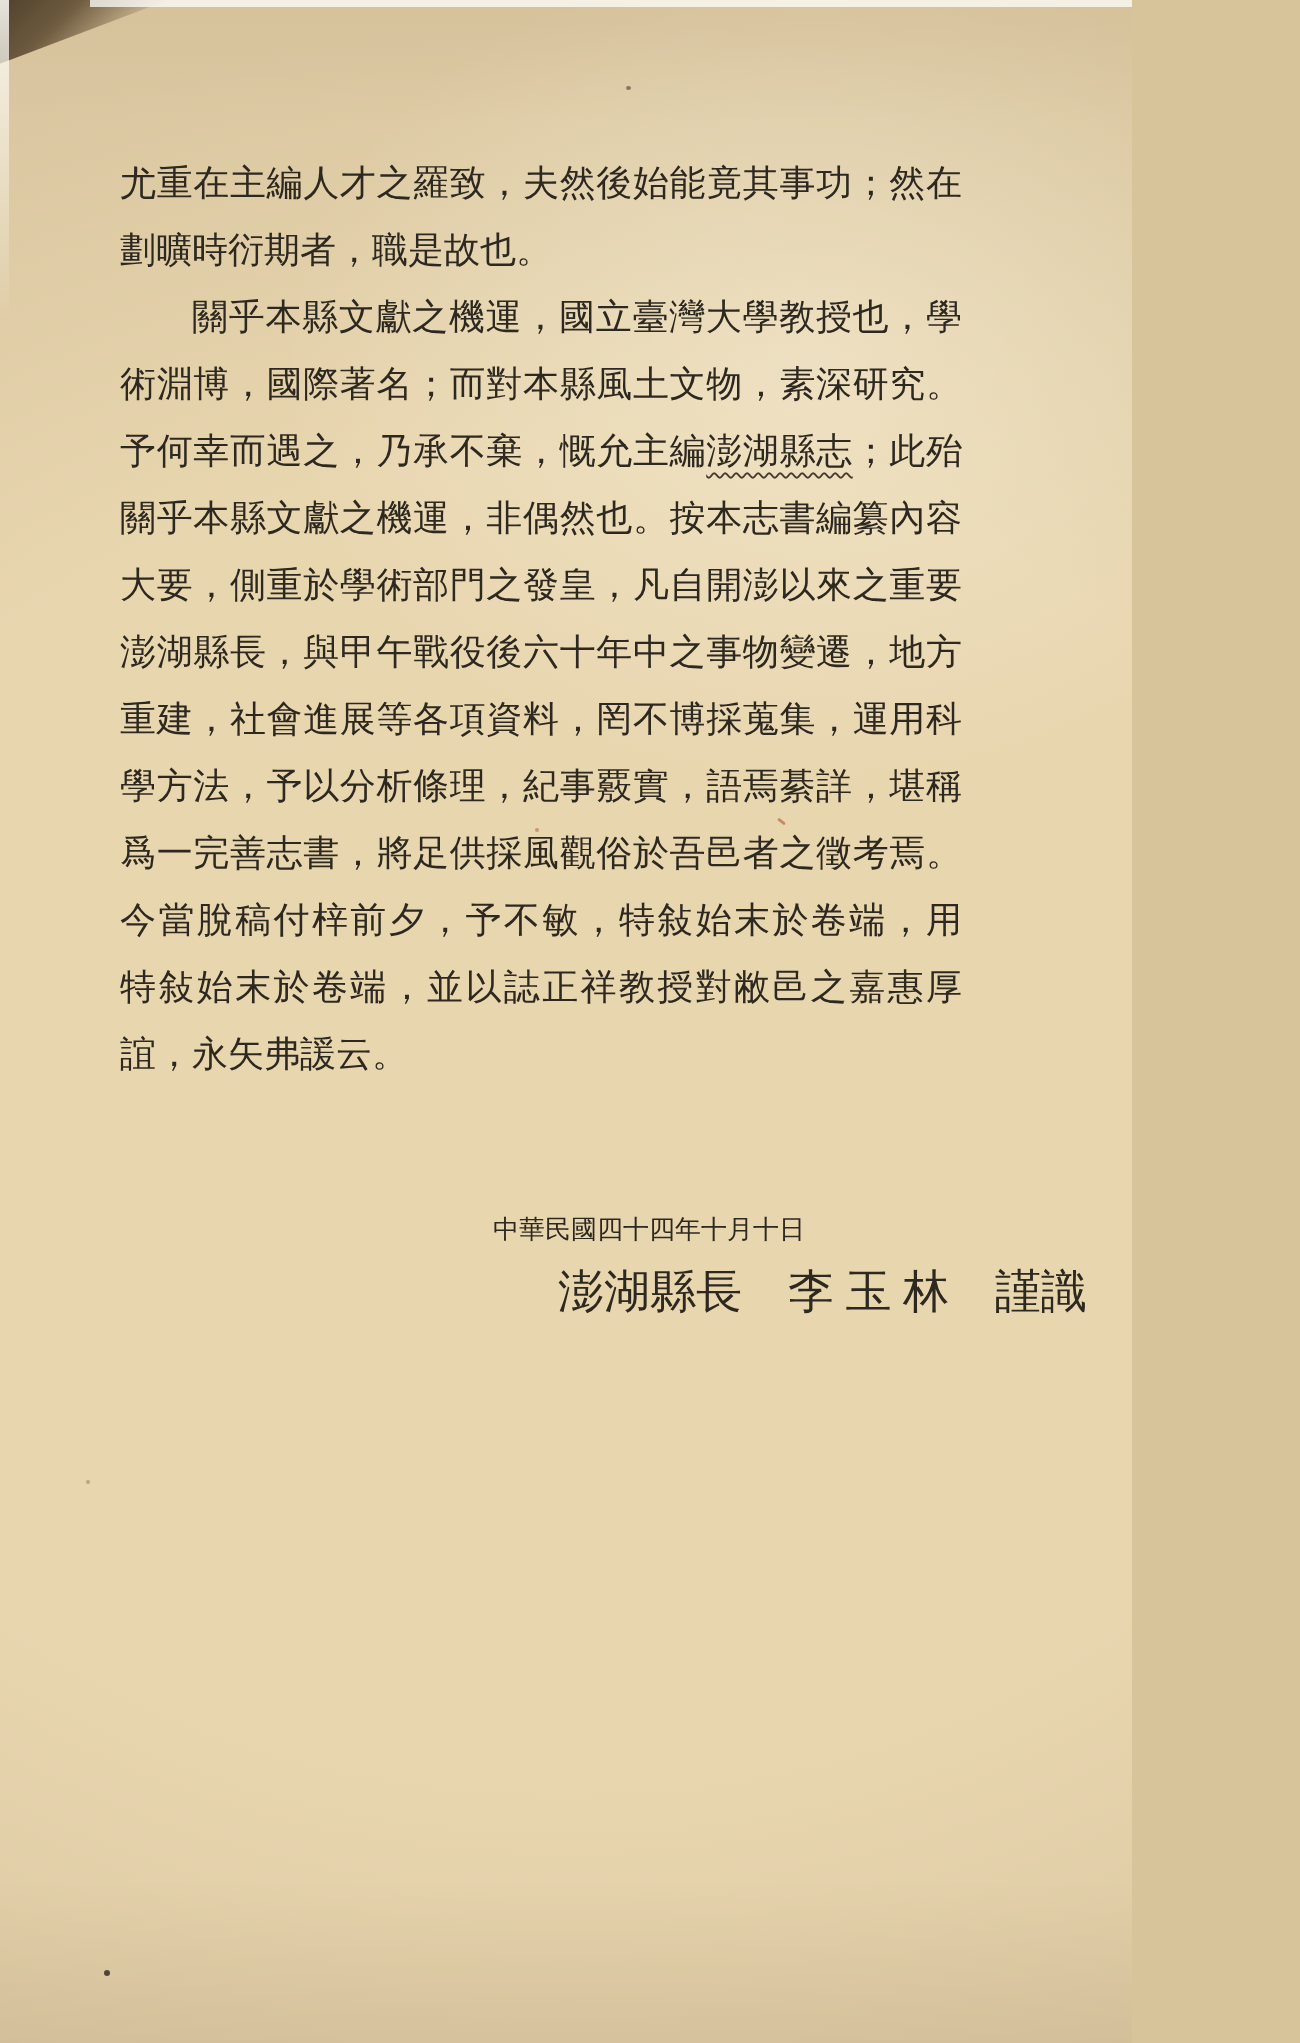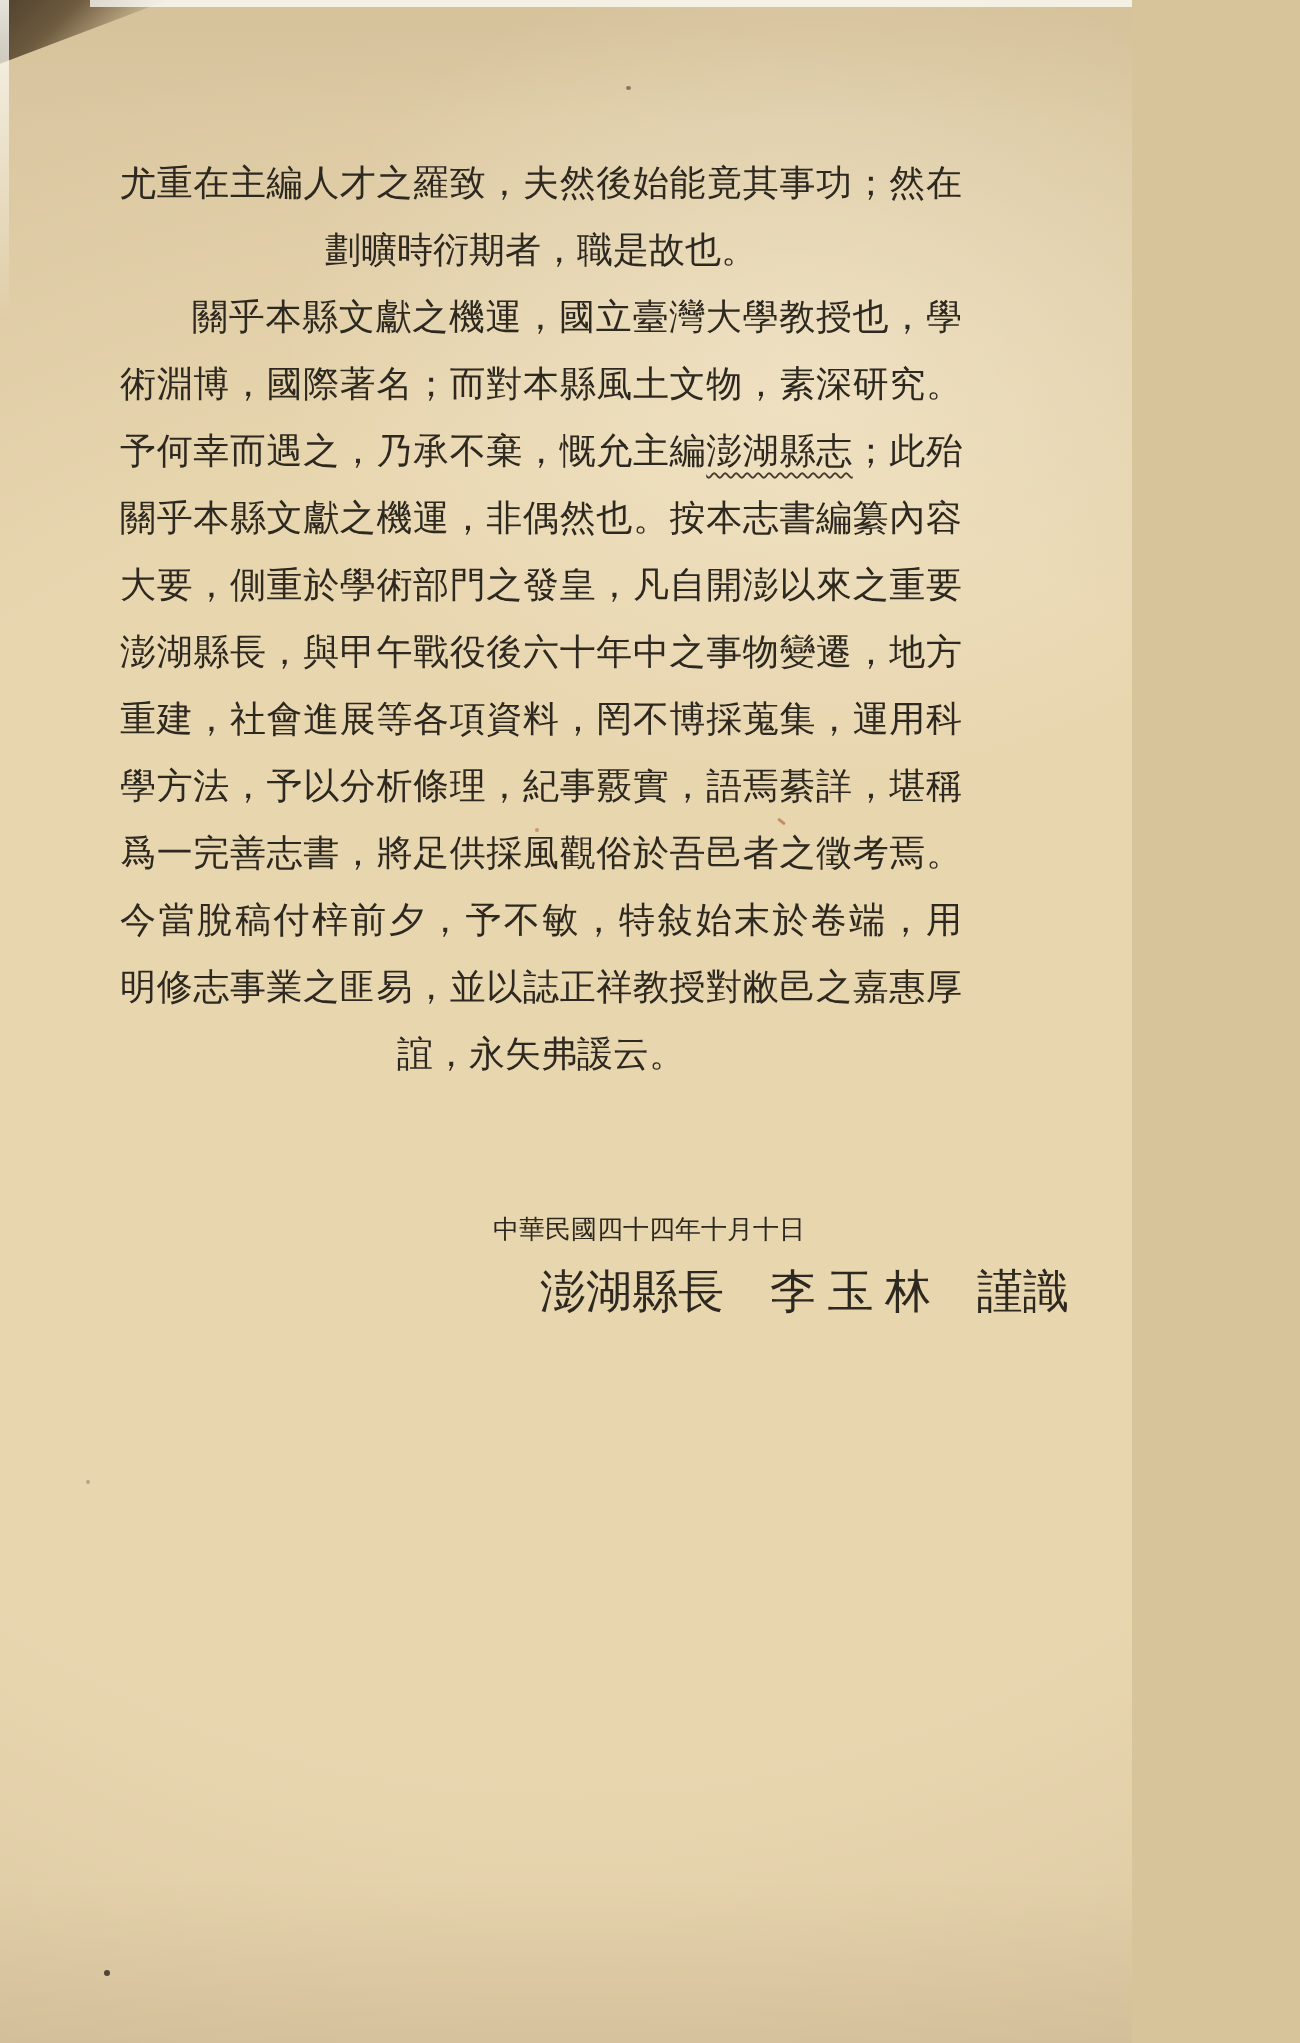--- a/index.html
+++ b/index.html
@@ -59,21 +59,21 @@
     top: 150px;
     width: 842px;
     color: var(--ink);
     font-size: 36px;
     letter-spacing: 0;
   }
   .line {
     line-height: 67px;
     height: 67px;
     white-space: nowrap;
-    text-align: center;
+    text-align: left;
   }
   .line.just {
     white-space: normal;
     text-align: justify;
     text-align-last: justify;
   }
   .line.indent { text-indent: 72px; }
   .wavy {
     text-decoration: underline;
     text-decoration-style: wavy;
@@ -86,21 +86,21 @@
     position: absolute;
     left: 493px;
     top: 1207px;
     color: var(--ink);
     font-size: 26px;
     line-height: 45px;
     white-space: pre;
   }
   .signature-line {
     position: absolute;
-    left: 540px;
+    left: 558px;
     top: 1260px;
     color: var(--ink);
     font-size: 46px;
     line-height: 64px;
     white-space: pre;
   }
 </style>
 </head>
 <body>
 
@@ -122,20 +122,20 @@
       <div class="line just indent"><span>關乎本縣文獻之機運，國立臺灣大學教授也，學</span></div>
       <div class="line just"><span>術淵博，國際著名；而對本縣風土文物，素深研究。</span></div>
       <div class="line just"><span>予何幸而遇之，乃承不棄，慨允主編</span><span class="wavy">澎湖縣志</span><span>；此殆</span></div>
       <div class="line just"><span>關乎本縣文獻之機運，非偶然也。按本志書編纂內容</span></div>
       <div class="line just"><span>大要，側重於學術部門之發皇，凡自開澎以來之重要</span></div>
       <div class="line just"><span>澎湖縣長，與甲午戰役後六十年中之事物變遷，地方</span></div>
       <div class="line just"><span>重建，社會進展等各項資料，罔不博採蒐集，運用科</span></div>
       <div class="line just"><span>學方法，予以分析條理，紀事覈實，語焉綦詳，堪稱</span></div>
       <div class="line just"><span>爲一完善志書，將足供採風觀俗於吾邑者之徵考焉。</span></div>
       <div class="line just"><span>今當脫稿付梓前夕，予不敏，特敍始末於卷端，用</span></div>
-      <div class="line just"><span>明修志事業之匪易，並以誌正祥教授對敝邑之嘉惠厚</span></div>
+      <div class="line just"><span>特敍始末於卷端，並以誌正祥教授對敝邑之嘉惠厚</span></div>
       <div class="line"><span>誼，永矢弗諼云。</span></div>
     </div>
 
   <div class="date-line">中華民國四十四年十月十日</div>
 
   <div class="signature-line">澎湖縣長　李 玉 林　謹識</div>
 </div>
 
 </body></html>

